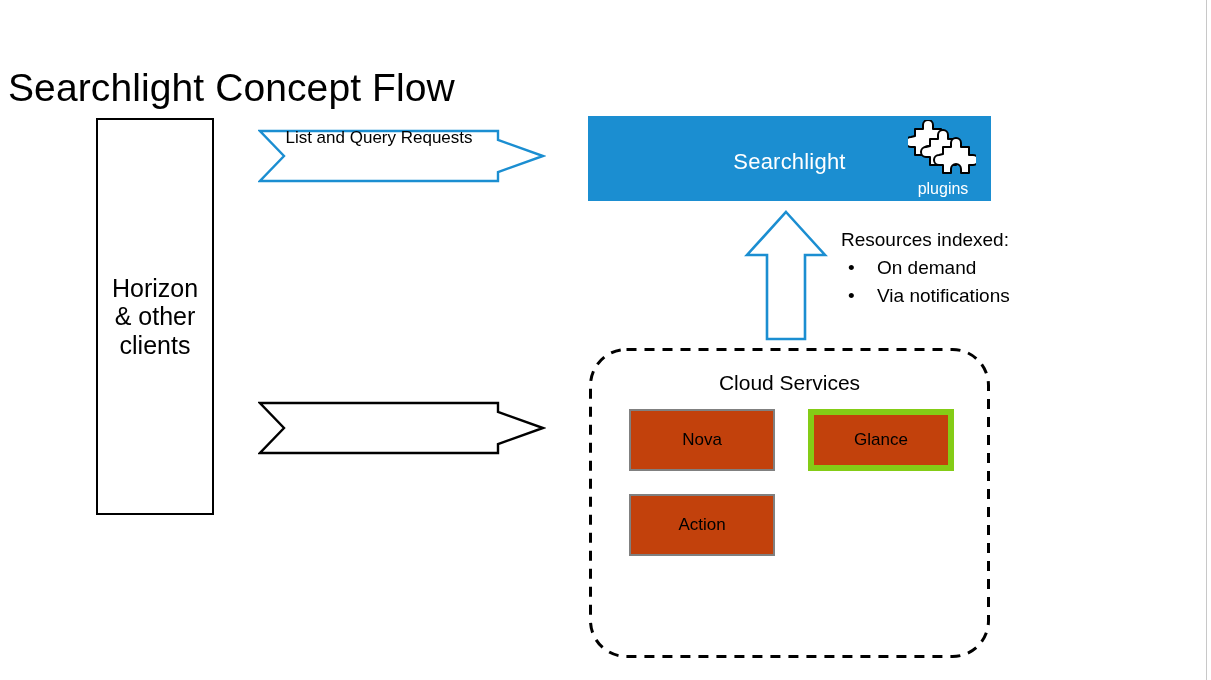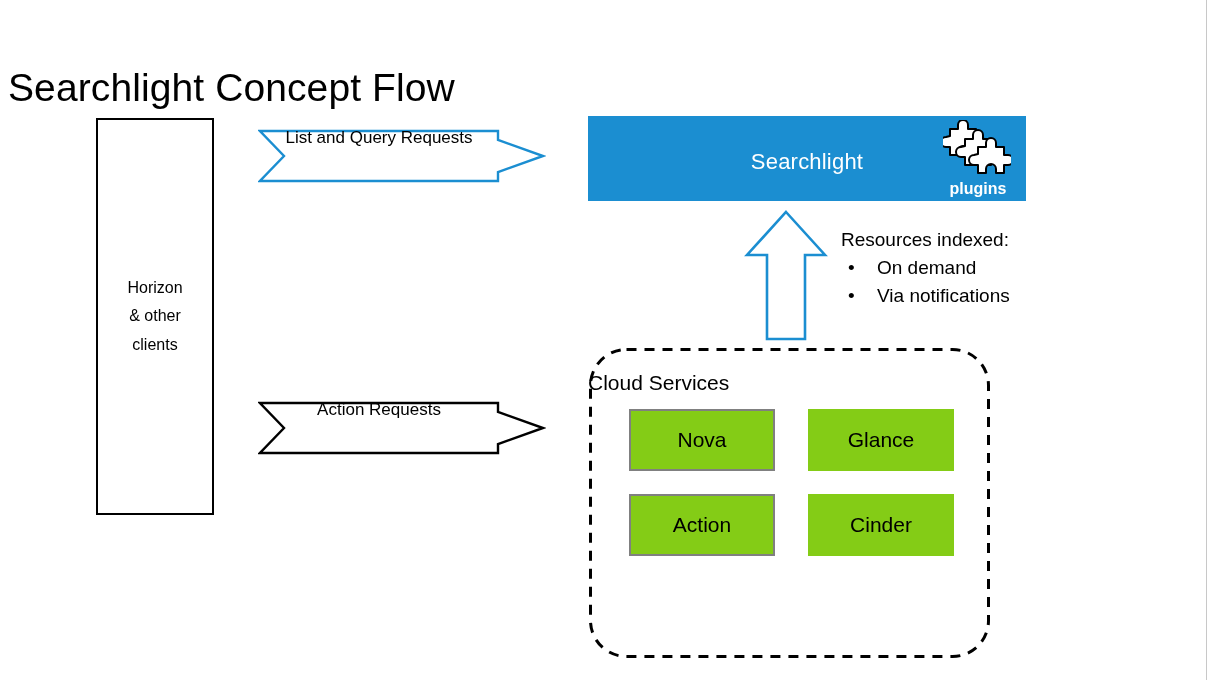--- a/index.html
+++ b/index.html
@@ -50,21 +50,21 @@
     top: 118px;
     width: 118px;
     height: 397px;
     border: 2px solid #000000;
     box-sizing: border-box;
     display: flex;
     align-items: center;
     justify-content: center;
   }
   .clients-text {
-    font-size: 16px;
+    font-size: 25px;
     line-height: 28.5px;
     color: #000000;
     text-align: center;
     white-space: pre-line;
   }
 
   
   .flow-arrow {
     position: absolute;
     display: flex;
@@ -99,21 +99,20 @@
   }
 
   
   .searchlight-box {
     position: absolute;
     left: 588px;
     top: 116px;
     width: 403px;
     height: 85px;
     background: #1b8ed1;
-    padding-left: 35px;
   }
   .searchlight-label {
     position: absolute;
     left: 0;
     right: 0;
     top: 46px;
     transform: translateY(-50%);
     text-align: center;
     color: #ffffff;
     font-size: 22px;
@@ -135,21 +134,20 @@
   }
   .plugins-caption {
     position: absolute;
     left: 0;
     right: 0;
     bottom: 0px;
     text-align: center;
     color: #ffffff;
     font-size: 16px;
     line-height: 18px;
-    font-weight: bold;
   }
 
   
   .up-arrow {
     position: absolute;
     left: 743px;
     top: 208px;
     width: 86px;
     height: 134px;
   }
@@ -198,45 +196,46 @@
   .cloud-box .dashed-svg {
     position: absolute;
     left: 0;
     top: 0;
   }
   .cloud-title {
     position: absolute;
     left: 0;
     right: 0;
     top: 24px;
+    text-align: center;
     font-size: 21px;
     color: #000000;
   }
   .service-grid {
     position: absolute;
     left: 41px;
     top: 62px;
     width: 325px;
     display: grid;
     grid-template-columns: 146px 146px;
     grid-column-gap: 33px;
     grid-row-gap: 23px;
   }
   .service-box {
     height: 62px;
     box-sizing: border-box;
     display: flex;
     align-items: center;
     justify-content: center;
-    background: #84cc16;
-    font-size: 21px;
+    background: #c2410c;
+    font-size: 17px;
     color: #000000;
   }
   .service-box.strong { border: 2px solid #808080; }
-  .service-box.faint  { border: 2px solid #84cc16; }
+  .service-box.faint  { border: 6px solid #84cc16; }
 </style>
 </head>
 <body>
 
 <div id="slide">
 
   <div class="slide-edge"></div>
 
   <div class="title">Searchlight Concept Flow</div>
 
@@ -250,21 +249,20 @@
     <svg width="288" height="56" viewBox="0 0 288 56">
       <polygon points="2,3 240,3 240,12 285,28 240,44 240,53 2,53 26,28" fill="#ffffff" stroke="#1b8ed1" stroke-width="2.4" stroke-linejoin="miter"></polygon>
     </svg>
     <span class="arrow-label">List and Query Requests</span>
   </div>
 
   <div class="flow-arrow" id="arrow-action">
     <svg width="288" height="56" viewBox="0 0 288 56">
       <polygon points="2,3 240,3 240,12 285,28 240,44 240,53 2,53 26,28" fill="#ffffff" stroke="#000000" stroke-width="2.4" stroke-linejoin="miter"></polygon>
     </svg>
-    <span class="arrow-label">Action Requests</span>
   </div>
 
   <div class="searchlight-box">
     <div class="searchlight-label">Searchlight</div>
     <div class="plugins-wrap">
       <svg class="plugins-icon" viewBox="0 0 68 58">
         <g fill="#ffffff" stroke="#000000" stroke-width="2" stroke-linejoin="round">
           <path d="M7,16 L7,9 L15,9 L15,5 A5,5 0 0 1 25,5 L25,9 L33,9 L33,17 L37,17 A5,5 0 0 1 37,27 L33,27 L33,35 L25,35 L25,31 A5,5 0 0 0 15,31 L15,35 L7,35 L7,27 L3,27 A5,5 0 0 1 3,17 Z"></path>
           <path d="M22,26 L22,19 L30,19 L30,15 A5,5 0 0 1 40,15 L40,19 L48,19 L48,27 L52,27 A5,5 0 0 1 52,37 L48,37 L48,45 L40,45 L40,41 A5,5 0 0 0 30,41 L30,45 L22,45 L22,37 L18,37 A5,5 0 0 1 18,27 Z"></path>
           <path d="M35,34 L35,27 L43,27 L43,23 A5,5 0 0 1 53,23 L53,27 L61,27 L61,35 L65,35 A5,5 0 0 1 65,45 L61,45 L61,53 L53,53 L53,49 A5,5 0 0 0 43,49 L43,53 L35,53 L35,45 L31,45 A5,5 0 0 1 31,35 Z"></path>
@@ -288,17 +286,16 @@
 
   <div class="cloud-box">
     <svg class="dashed-svg" width="403" height="312" viewBox="0 0 403 312">
       <rect x="2.5" y="2.5" width="398" height="307" rx="36" ry="36" fill="none" stroke="#000000" stroke-width="3" stroke-dasharray="10 8" stroke-linecap="butt"></rect>
     </svg>
     <div class="cloud-title">Cloud Services</div>
     <div class="service-grid">
       <div class="service-box strong">Nova</div>
       <div class="service-box faint">Glance</div>
       <div class="service-box strong">Action</div>
-      <div class="service-box faint">Cinder</div>
     </div>
   </div>
 
 </div>
 
 </body></html>

